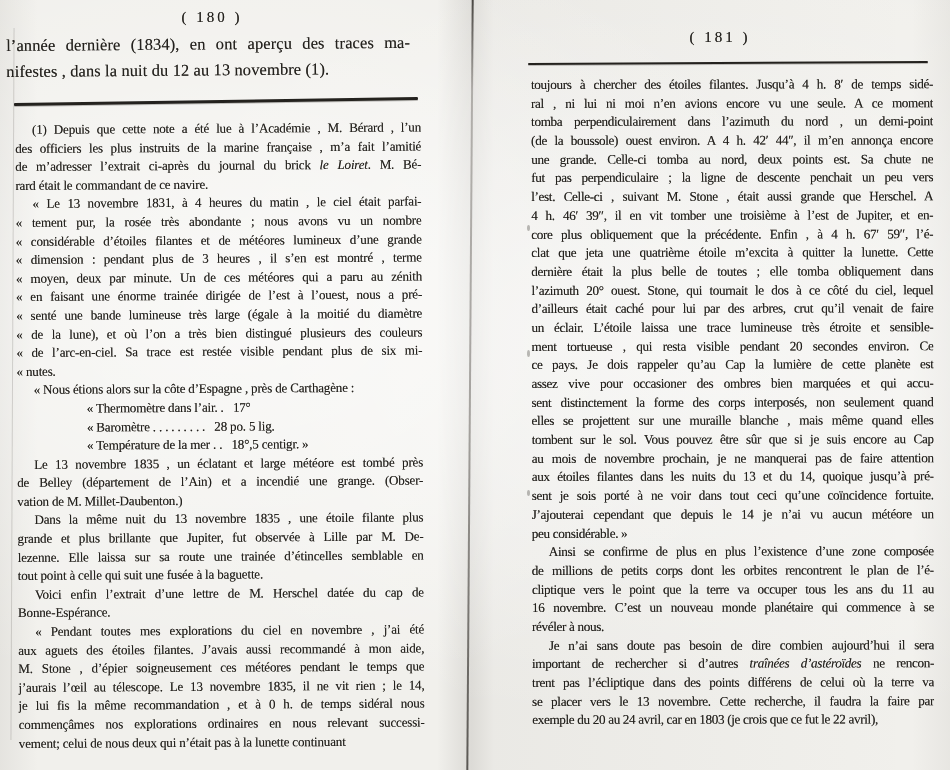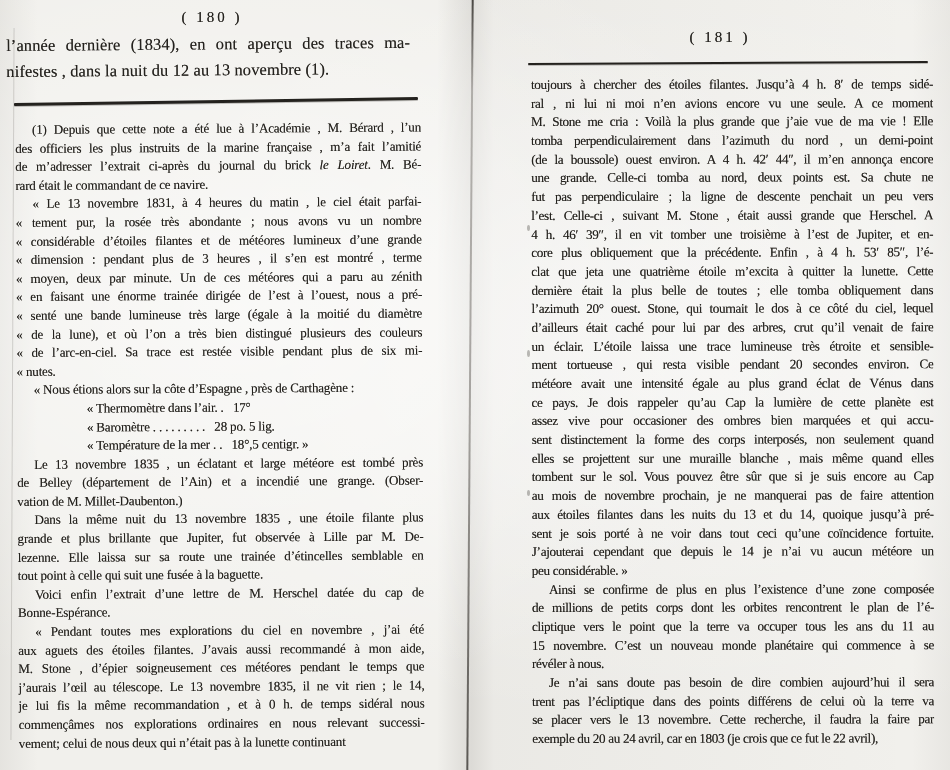--- a/index.html
+++ b/index.html
@@ -122,55 +122,54 @@
 
   <div class="gutter"></div>
 
   <div class="page" style="left:475px; width:475px; height:770px;margin-top:20px;">
     <div class="pagenum" style="left:45px; top:9px; width:400px;">( 181 )</div>
     <div class="rule" style="left:53px; top:43px; width:400px; height:2.4px; transform:rotate(-0.3deg); transform-origin:left center;"></div>
     <div class="txt rbody" style="left:56px; top:56px; width:402px;">
         <div class="block">
           <div class="tline">toujours à chercher des étoiles filantes. Jusqu’à 4 h. 8′ de temps sidé-</div>
           <div class="tline">ral , ni lui ni moi n’en avions encore vu une seule. A ce moment</div>
-          <div class="tline">M. Stone me cria : Voilà la plus grande que j’aie vue de ma vie ! Elle</div>
           <div class="tline">tomba perpendiculairement dans l’azimuth du nord , un demi-point</div>
           <div class="tline">(de la boussole) ouest environ. A 4 h. 42′ 44″, il m’en annonça encore</div>
           <div class="tline">une grande. Celle-ci tomba au nord, deux points est. Sa chute ne</div>
           <div class="tline">fut pas perpendiculaire ; la ligne de descente penchait un peu vers</div>
           <div class="tline">l’est. Celle-ci , suivant M. Stone , était aussi grande que Herschel. A</div>
           <div class="tline">4 h. 46′ 39″, il en vit tomber une troisième à l’est de Jupiter, et en-</div>
-          <div class="tline">core plus obliquement que la précédente. Enfin , à 4 h. 53′ 85″, l’é-</div>
+          <div class="tline">core plus obliquement que la précédente. Enfin , à 4 h. 67′ 59″, l’é-</div>
           <div class="tline">clat que jeta une quatrième étoile m’excita à quitter la lunette. Cette</div>
           <div class="tline">dernière était la plus belle de toutes ; elle tomba obliquement dans</div>
           <div class="tline">l’azimuth 20° ouest. Stone, qui tournait le dos à ce côté du ciel, lequel</div>
           <div class="tline">d’ailleurs était caché pour lui par des arbres, crut qu’il venait de faire</div>
           <div class="tline">un éclair. L’étoile laissa une trace lumineuse très étroite et sensible-</div>
           <div class="tline">ment tortueuse , qui resta visible pendant 20 secondes environ. Ce</div>
-          <div class="tline">météore avait une intensité égale au plus grand éclat de Vénus dans</div>
           <div class="tline">ce pays. Je dois rappeler qu’au Cap la lumière de cette planète est</div>
           <div class="tline">assez vive pour occasioner des ombres bien marquées et qui accu-</div>
           <div class="tline">sent distinctement la forme des corps interposés, non seulement quand</div>
           <div class="tline">elles se projettent sur une muraille blanche , mais même quand elles</div>
           <div class="tline">tombent sur le sol. Vous pouvez être sûr que si je suis encore au Cap</div>
           <div class="tline">au mois de novembre prochain, je ne manquerai pas de faire attention</div>
           <div class="tline">aux étoiles filantes dans les nuits du 13 et du 14, quoique jusqu’à pré-</div>
           <div class="tline">sent je sois porté à ne voir dans tout ceci qu’une coïncidence fortuite.</div>
           <div class="tline">J’ajouterai cependant que depuis le 14 je n’ai vu aucun météore un</div>
           <div class="tline last">peu considérable. »</div>
         </div>
         <div class="block">
           <div class="tline indent">Ainsi se confirme de plus en plus l’existence d’une zone composée</div>
           <div class="tline">de millions de petits corps dont les orbites rencontrent le plan de l’é-</div>
           <div class="tline">cliptique vers le point que la terre va occuper tous les ans du 11 au</div>
-          <div class="tline">15 novembre. C’est un nouveau monde planétaire qui commence à se</div>
+          <div class="tline">16 novembre. C’est un nouveau monde planétaire qui commence à se</div>
           <div class="tline last">révéler à nous.</div>
         </div>
         <div class="block">
           <div class="tline indent">Je n’ai sans doute pas besoin de dire combien aujourd’hui il sera</div>
+          <div class="tline">important de rechercher si d’autres <i>traînées d’astéroïdes</i> ne rencon-</div>
           <div class="tline">trent pas l’écliptique dans des points différens de celui où la terre va</div>
           <div class="tline">se placer vers le 13 novembre. Cette recherche, il faudra la faire par</div>
           <div class="tline last">exemple du 20 au 24 avril, car en 1803 (je crois que ce fut le 22 avril),</div>
         </div>
       </div>
 
     <div class="speck" style="left:52px; top:205px; width:3px; height:6px;"></div>
     <div class="speck" style="left:52px; top:330px; width:3px; height:7px;"></div>
     <div class="speck" style="left:52px; top:470px; width:3px; height:6px;"></div>
   </div>

